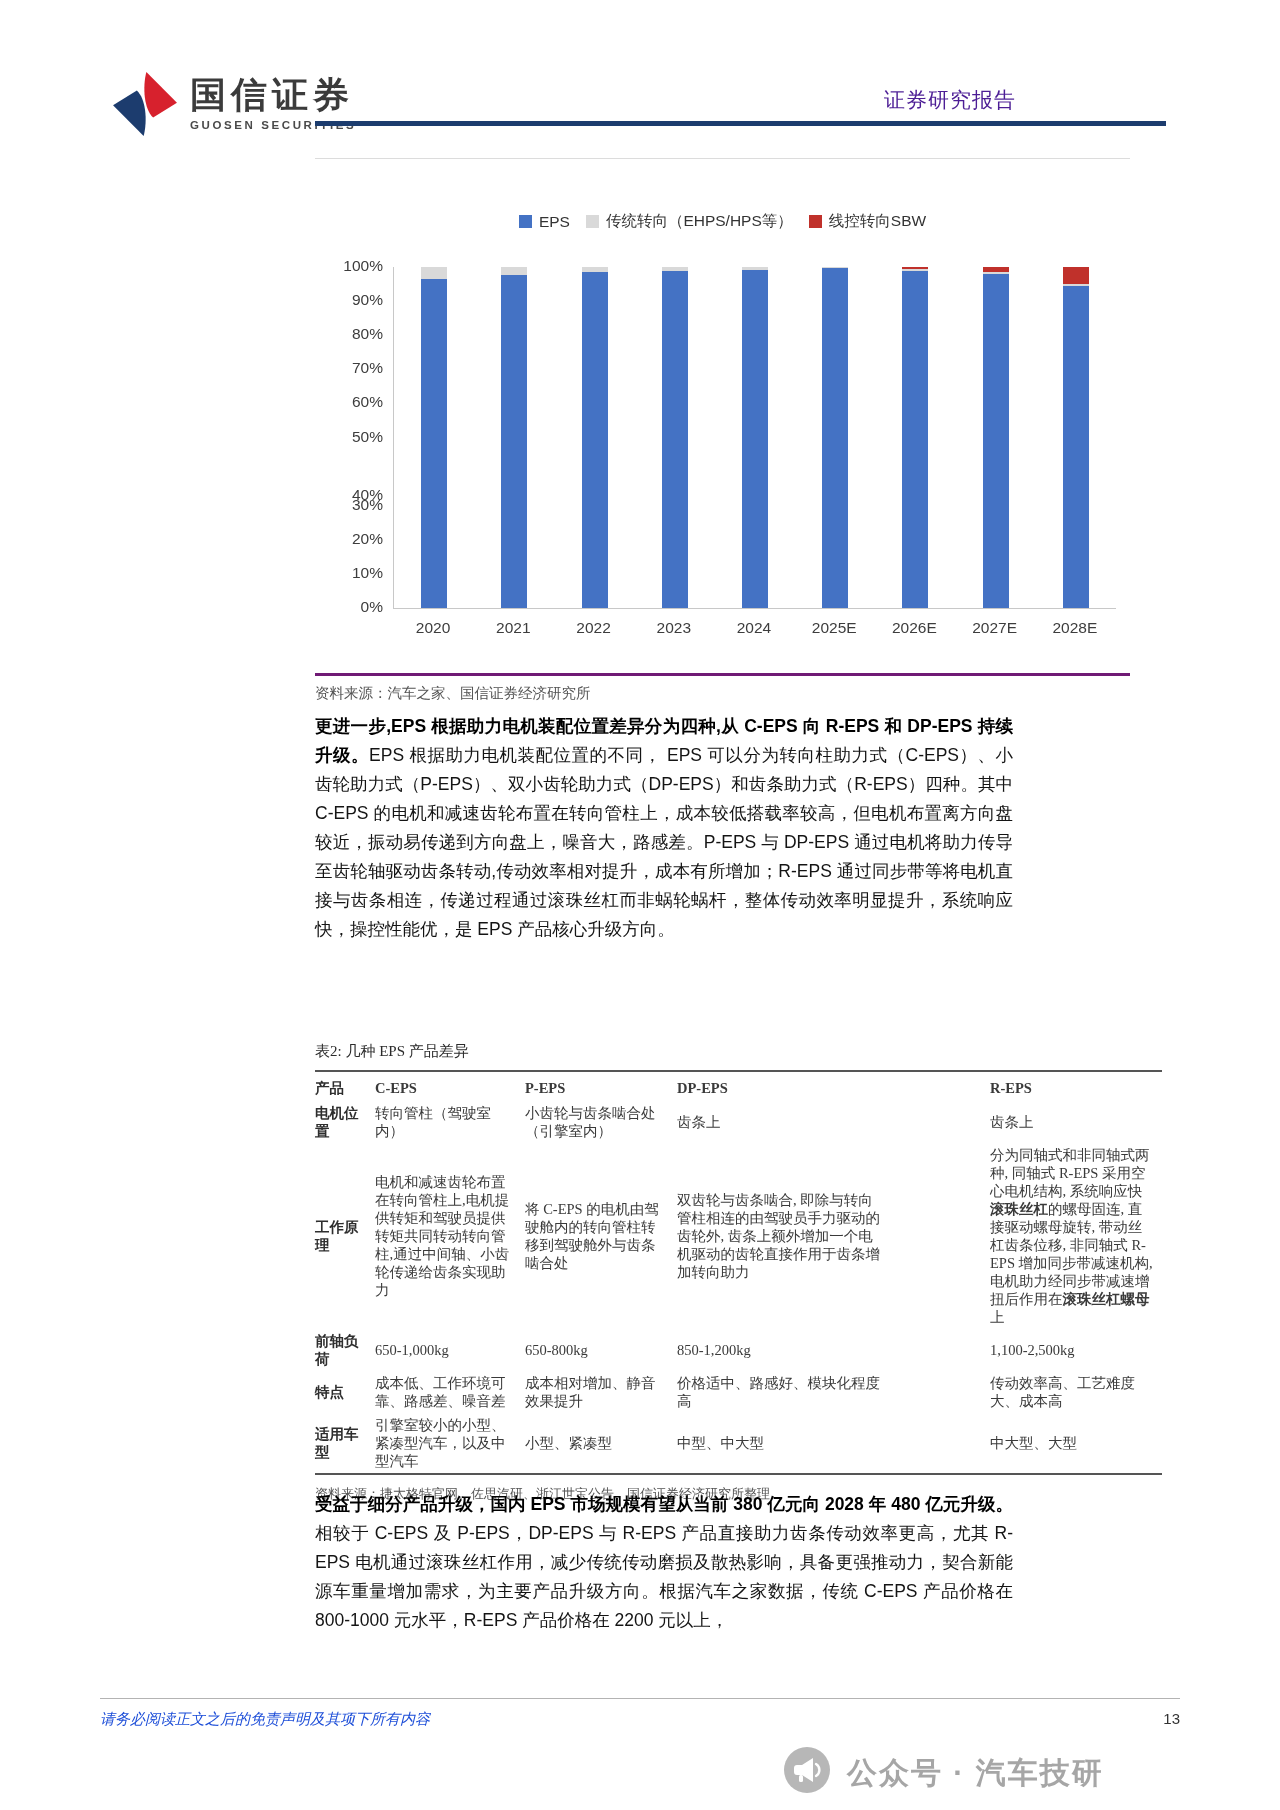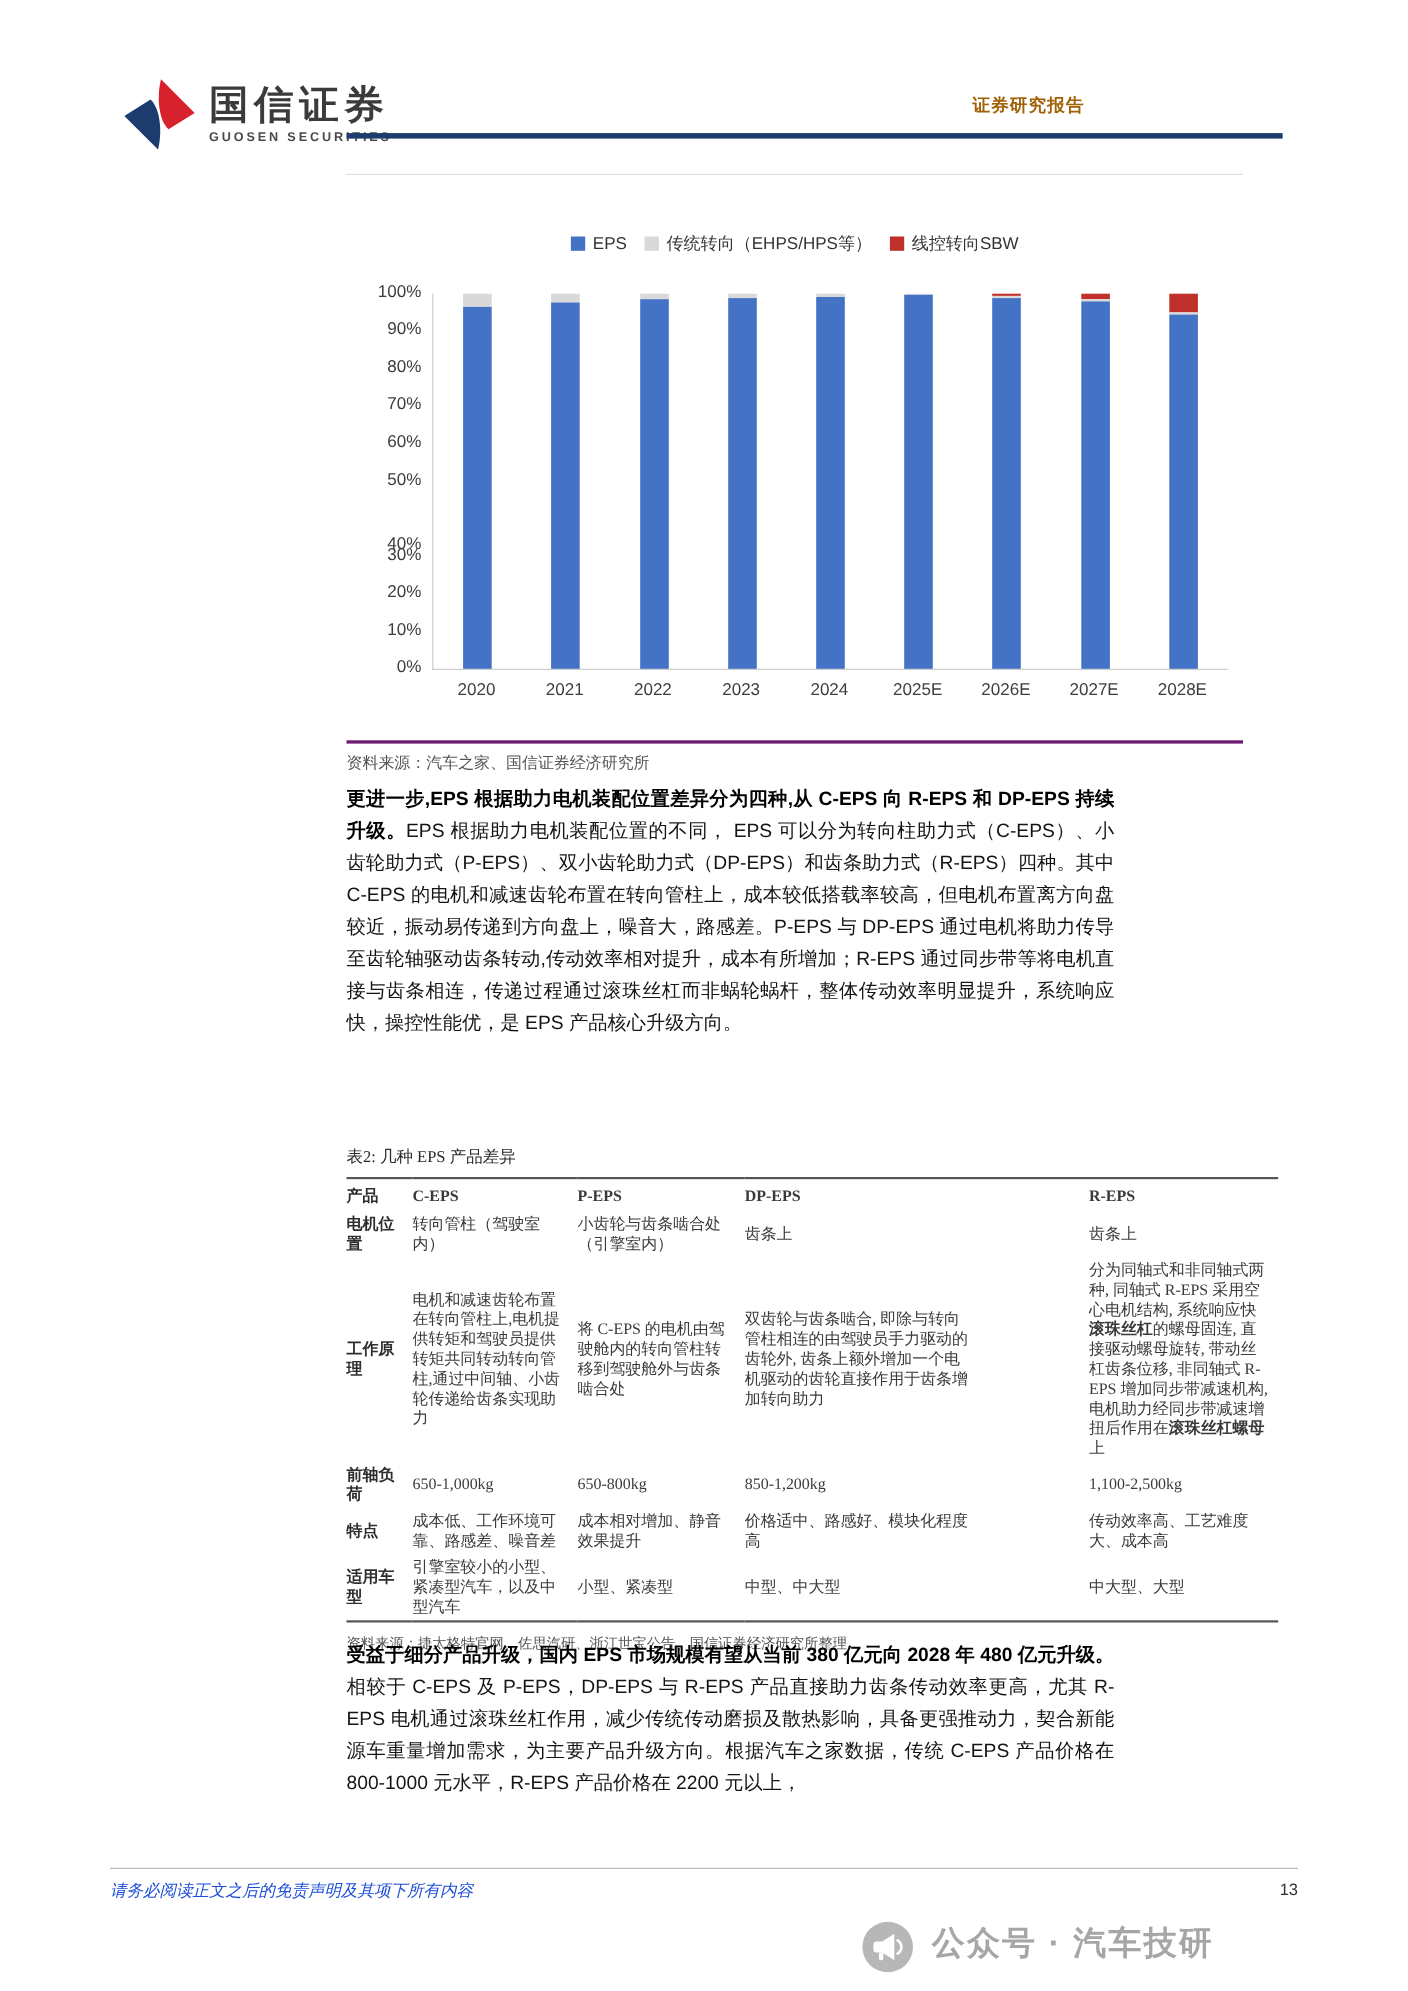--- a/index.html
+++ b/index.html
@@ -5,21 +5,21 @@
   html,body{margin:0;padding:0;}
   body{
     width:1280px;height:1810px;position:relative;background:#ffffff;
     font-family:"Liberation Sans","DejaVu Sans",sans-serif;color:#1a1a1a;overflow:hidden;
   }
   
   .logo-svg{position:absolute;left:110px;top:70px;width:70px;height:68px;}
   .brand{position:absolute;left:190px;top:76px;}
   .brand-cn{font-size:36px;font-weight:700;color:#3b3b3b;letter-spacing:5px;line-height:38px;}
   .brand-en{font-size:11.5px;color:#4a4a4a;letter-spacing:2.6px;margin-top:5px;font-weight:700;}
-  .report-type{position:absolute;left:884px;top:86px;font-size:16px;font-weight:700;color:#a16207;letter-spacing:1px;}
+  .report-type{position:absolute;left:884px;top:86px;font-size:21px;font-weight:400;color:#4c1d95;letter-spacing:1px;}
   .header-rule{position:absolute;left:315px;top:121px;width:851px;height:5px;background:#1c3c6e;}
   
   .figure{position:absolute;left:315px;top:158px;width:815px;height:514px;border-top:1px solid #dcdcdc;border-bottom:3px solid #701a75;}
   .legend{position:absolute;left:0;top:52px;width:100%;display:flex;justify-content:center;gap:16px;}
   .legend-item{display:flex;align-items:center;gap:7px;}
   .legend-swatch{width:13px;height:13px;display:inline-block;}
   .legend-label{font-size:15.5px;color:#333;}
   .plot{position:absolute;left:78px;top:108px;width:722px;height:341px;border-left:1px solid #c8c8c8;border-bottom:1px solid #c8c8c8;display:flex;align-items:flex-end;justify-content:space-around;}
   .bar-slot{width:80px;display:flex;justify-content:center;align-items:flex-end;height:100%;}
   .bar-stack{width:26px;display:flex;flex-direction:column-reverse;}
@@ -41,21 +41,21 @@
   table.eps td{padding:3px 8px 3px 0;vertical-align:middle;}
   td.rowlabel,th.rowlabel{font-weight:700;color:#2e2e2e;padding-right:2px;}
   .cell-narrow{display:block;max-width:205px;}
   .b{font-weight:700;}
   .table-source{font-size:13px;color:#545454;margin-top:10px;}
   
   .footer-rule{position:absolute;left:100px;top:1698px;width:1080px;height:1px;background:#b3b3b3;}
   .disclaimer{position:absolute;left:100px;top:1710px;font-size:15px;font-style:italic;color:#1d4ed8;}
   .page-num{position:absolute;left:1110px;top:1710px;width:70px;text-align:right;font-size:15px;color:#333;}
   
-  .watermark{position:absolute;left:783px;top:1746px;display:flex;align-items:flex-start;}
+  .watermark{position:absolute;left:783px;top:1746px;display:flex;align-items:flex-end;}
   .wm-icon{width:48px;height:48px;}
   .wm-text{font-size:30px;color:#a6a6a6;margin-left:16px;letter-spacing:2px;font-weight:700;}
 </style>
 </head>
 <body>
 
 <svg class="logo-svg" viewBox="0 0 100 100">
   <path d="M52 3 L97 48 L62 70 C49 58 46 27 52 3 Z" fill="#d7212d"></path>
   <path d="M48 97 L3 52 L38 30 C51 42 54 73 48 97 Z" fill="#1c3c6e"></path>
 </svg>

